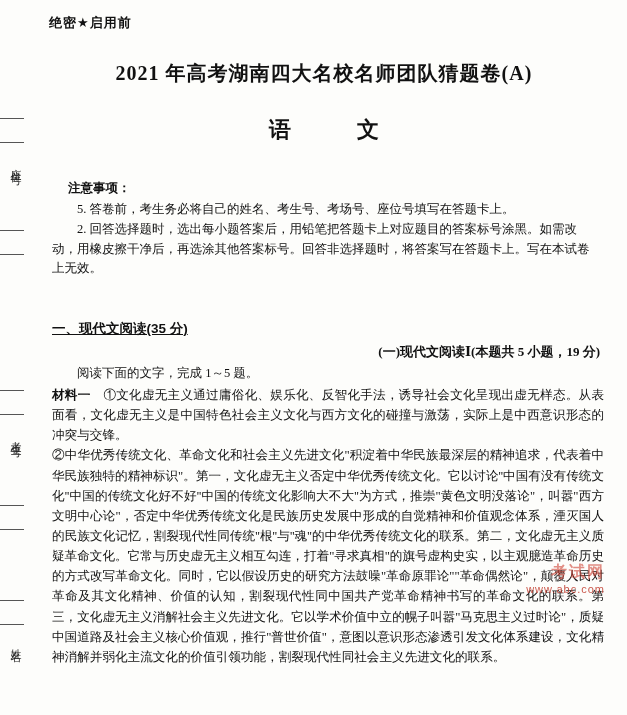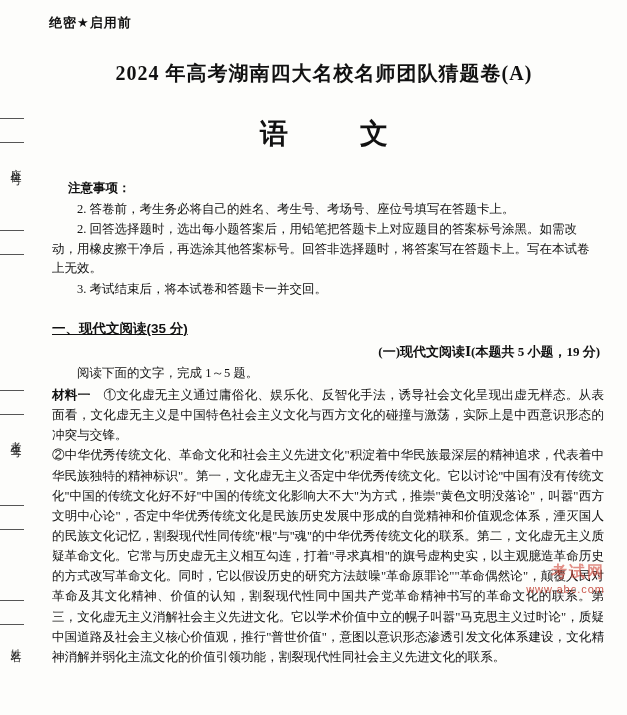--- a/index.html
+++ b/index.html
@@ -75,21 +75,21 @@
     font-weight: bold;
     letter-spacing: 1px;
     color: #111;
   }
   .subject {
     position: absolute;
     left: 0;
     top: 115px;
     width: 560px;
     text-align: center;
-    font-size: 28px;
+    font-size: 22px;
     font-weight: bold;
     letter-spacing: 22px;
     text-indent: 22px;
     color: #111;
   }
   .notice-head {
     position: absolute;
     left: 24px;
     top: 180px;
     font-size: 12.5px;
@@ -199,31 +199,30 @@
     <div class="tick" style="top:624px;"></div>
     <div class="vert-label seat">座位号</div>
     <div class="vert-label exam">考生号</div>
     <div class="vert-label name">姓名</div>
   </div>
 
   <div class="content">
 
     <div class="secret">绝密★启用前</div>
 
-    <div class="title">2024 年高考湖南四大名校名师团队猜题卷(A)</div>
+    <div class="title">2021 年高考湖南四大名校名师团队猜题卷(A)</div>
 
     <div class="subject">语　文</div>
 
     <div class="notice-head">注意事项：</div>
 
     <div class="notice-list">
       <ol>
-        <li>2. 答卷前，考生务必将自己的姓名、考生号、考场号、座位号填写在答题卡上。</li>
+        <li>5. 答卷前，考生务必将自己的姓名、考生号、考场号、座位号填写在答题卡上。</li>
         <li>2. 回答选择题时，选出每小题答案后，用铅笔把答题卡上对应题目的答案标号涂黑。如需改动，用橡皮擦干净后，再选涂其他答案标号。回答非选择题时，将答案写在答题卡上。写在本试卷上无效。</li>
-        <li>3. 考试结束后，将本试卷和答题卡一并交回。</li>
       </ol>
     </div>
 
     <div class="section-head">一、现代文阅读(35 分)</div>
 
     <div class="sub-head">(一)现代文阅读Ⅰ(本题共 5 小题，19 分)</div>
 
     <div class="instruction">阅读下面的文字，完成 1～5 题。</div>
 
     <div class="body-text">

